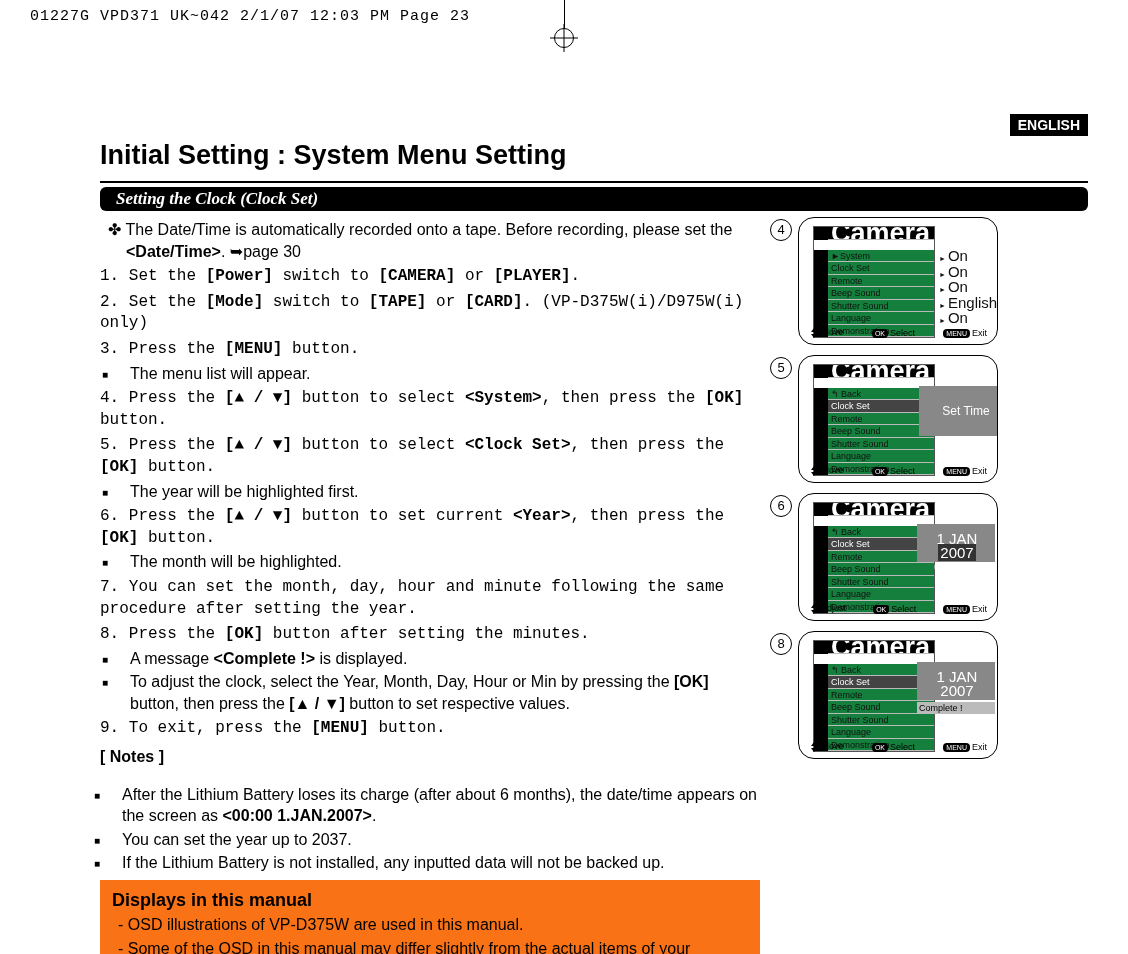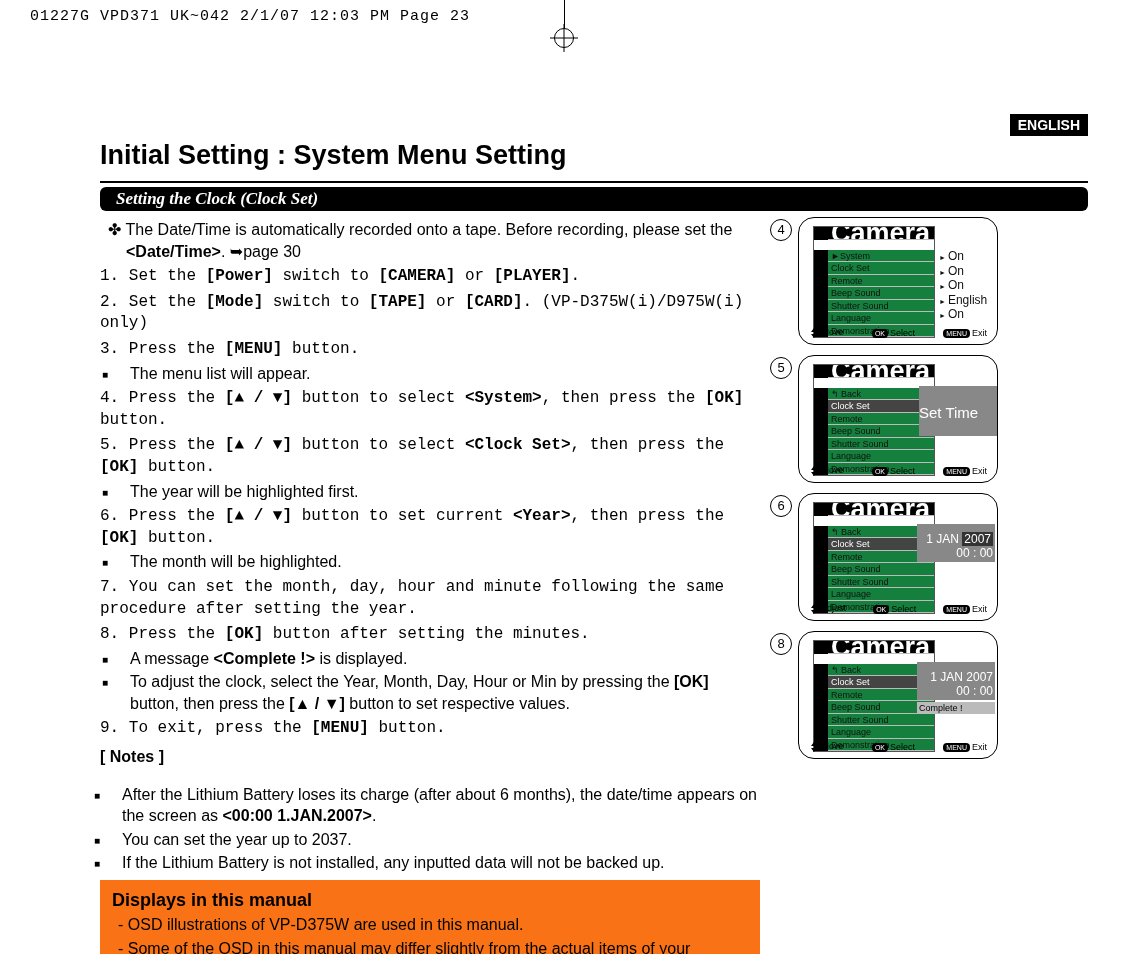--- a/index.html
+++ b/index.html
@@ -238,34 +238,35 @@
     color: #fff;
   }
   .osd-row.sel .osd-label {
     background: #444;
     color: #fff;
   }
   .osd-vals {
     position: absolute;
     top: 32px;
     left: 140px;
-    font-size: 12px;
+    font-size: 15px;
     line-height: 12.5px;
     color: #111;
   }
   .osd-vals div::before { content: "►"; font-size: 7px; margin-right: 2px; }
   .osd-side {
     position: absolute;
     top: 30px;
     left: 120px;
     width: 94px;
     height: 50px;
     background: #888;
     color: #fff;
-    font-size: 15px;
+    font-size: 12px;
+    text-align: center;
     padding-top: 18px;
   }
   .osd-footer {
     position: absolute;
     bottom: 6px;
     left: 10px;
     right: 10px;
     display: flex;
     justify-content: space-between;
     font-size: 9px;
@@ -297,22 +298,22 @@
     border-right: 3px solid transparent;
   }
   .upd::before { top: 0; border-bottom: 4px solid #000; }
   .upd::after { bottom: 0; border-top: 4px solid #000; }
 
   .osd-date {
     position: absolute;
     top: 38px;
     left: 122px;
     width: 72px;
-    text-align: right;
-    font-size: 12px;
+    text-align: center;
+    font-size: 15px;
     line-height: 14px;
     color: #fff;
   }
   .osd-date .year-hl {
     background: #333;
     padding: 0 2px;
   }
   .osd-complete {
     position: absolute;
     top: 70px;

